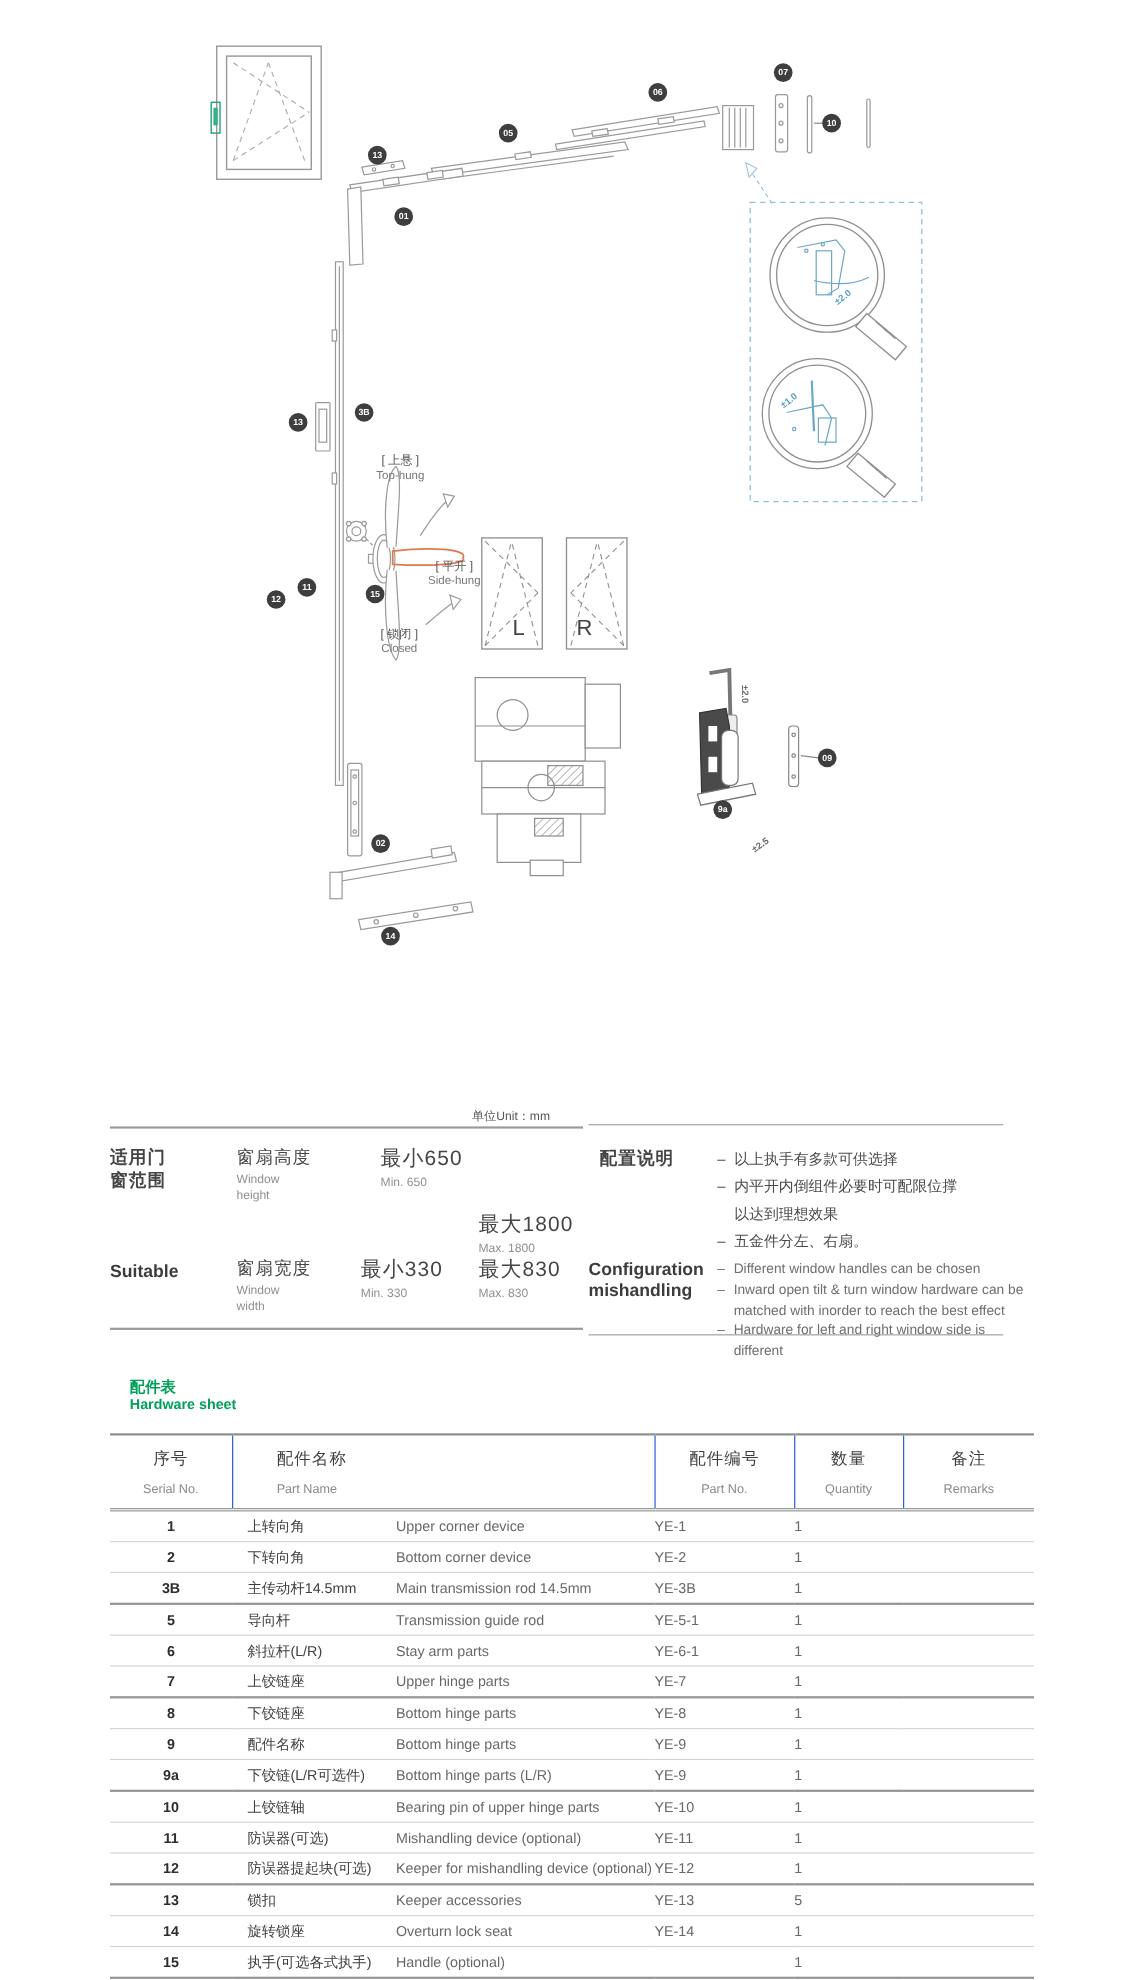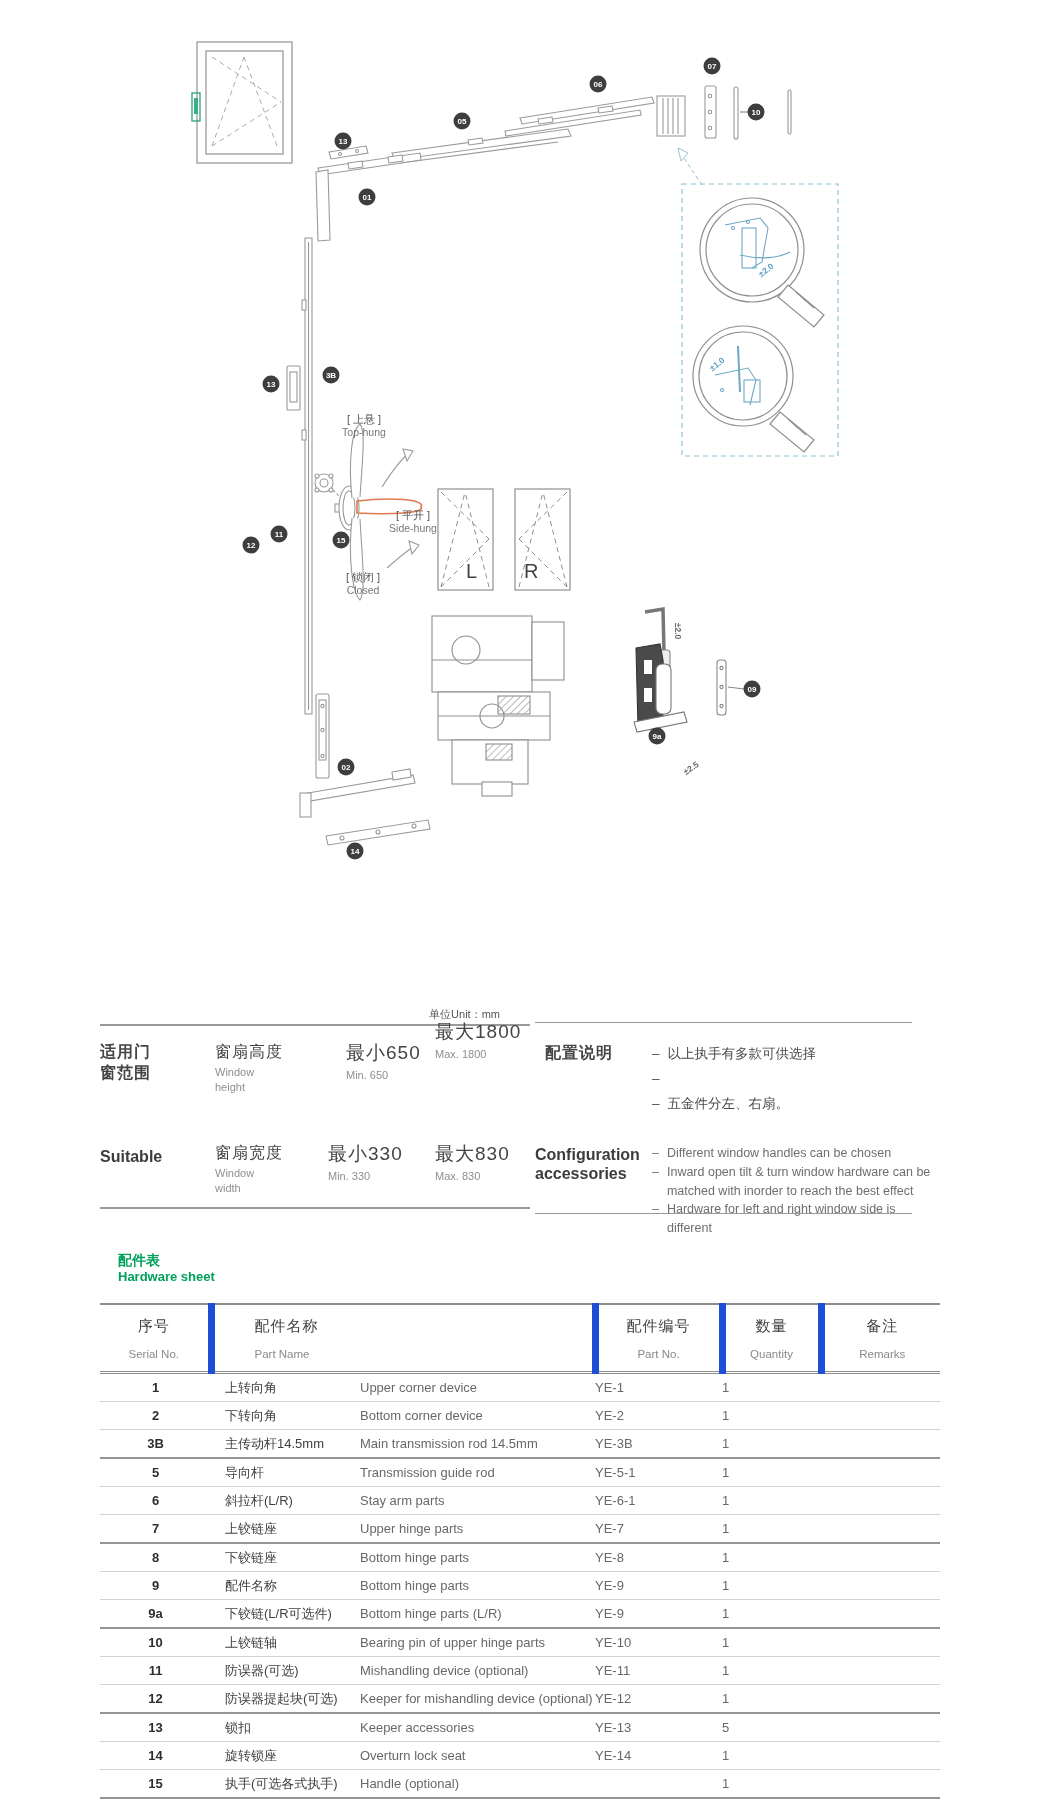--- a/index.html
+++ b/index.html
@@ -34,21 +34,21 @@
 
   
   .hs-title{position:absolute;left:118px;top:1251px;line-height:1.3;}
   .hs-title .zh{display:block;font-size:14px;font-weight:bold;color:#00a05a;}
   .hs-title .en{display:block;font-size:13px;font-weight:bold;color:#00a05a;}
   #parts-table{position:absolute;left:100px;top:1303px;width:840px;border-collapse:collapse;table-layout:fixed;}
   #parts-table th{border-top:2px solid #8d8d8d;border-bottom:3px double #8d8d8d;height:66px;
                   font-weight:normal;vertical-align:top;padding:0;}
   #parts-table th .h-zh{font-size:15px;color:#3f3f3f;margin-top:12px;letter-spacing:1px;}
   #parts-table th .h-en{font-size:11.5px;color:#8a8a8a;margin-top:12px;}
-  #parts-table th.vline{border-right:7px solid #1d4ed8;}
+  #parts-table th.vline{border-right:1px solid #1d4ed8;}
   #parts-table th.h-name .h-zh,#parts-table th.h-name .h-en{text-align:left;padding-left:40px;}
   #parts-table td{height:27px;padding:0;font-size:13px;border-bottom:1px solid #d2d2d2;vertical-align:middle;}
   #parts-table tr.group-end td{border-bottom:2px solid #949494;}
   .c-serial{text-align:center;font-weight:bold;color:#2e2e2e;}
   .c-name .zh{display:inline-block;width:135px;padding-left:14px;color:#3f3f3f;}
   .c-name .en{color:#686868;}
   .c-pn,.c-qty,.c-rem{text-align:left;color:#686868;}
 </style>
 </head>
 <body>
@@ -260,32 +260,33 @@
     <div class="spec-zh" style="font-weight:600;">窗范围</div>
   </div>
   <div class="abs" style="left:215px;top:1042px;">
     <div class="spec-zh">窗扇高度</div>
     <div class="spec-sub"><span>Window</span><br><span>height</span></div>
   </div>
   <div class="abs" style="left:346px;top:1040px;">
     <div class="spec-zh big">最小650</div>
     <div class="spec-sub">Min. 650</div>
   </div>
-  <div class="abs" style="left:435px;top:1019px;">
+  <div class="abs" style="left:435px;top:1100px;">
     <div class="spec-zh big">最大1800</div>
     <div class="spec-sub">Max. 1800</div>
   </div>
   <div class="abs spec-zh" style="left:535px;top:1043px;font-weight:600;padding-left:10px;">配置说明</div>
   <div class="abs bullets zh" style="left:652px;top:1042px;width:270px;">
       <div class="bullet">
         <span class="dash">–</span>
         <div>以上执手有多款可供选择</div>
       </div>
       <div class="bullet">
         <span class="dash">–</span>
+        <div>内平开内倒组件必要时可配限位撑<br>以达到理想效果</div>
       </div>
       <div class="bullet">
         <span class="dash">–</span>
         <div>五金件分左、右扇。</div>
       </div>
     </div>
 
   <div class="abs spec-bold-en" style="left:100px;top:1147px;">Suitable</div>
   <div class="abs" style="left:215px;top:1143px;">
     <div class="spec-zh">窗扇宽度</div>
@@ -293,21 +294,21 @@
   </div>
   <div class="abs" style="left:328px;top:1141px;">
     <div class="spec-zh big">最小330</div>
     <div class="spec-sub">Min. 330</div>
   </div>
   <div class="abs" style="left:435px;top:1141px;">
     <div class="spec-zh big">最大830</div>
     <div class="spec-sub">Max. 830</div>
   </div>
   <div class="abs spec-bold-en" style="left:535px;top:1145px;">
-    <span>Configuration</span><br><span>accessories</span>
+    <span>Configuration</span><br><span>mishandling</span>
   </div>
   <div class="abs bullets en" style="left:652px;top:1144px;width:285px;">
       <div class="bullet">
         <span class="dash">–</span>
         <div>Different window handles can be chosen</div>
       </div>
       <div class="bullet">
         <span class="dash">–</span>
         <div>Inward open tilt &amp; turn window hardware can be<br>matched with inorder to reach the best effect</div>
       </div>

